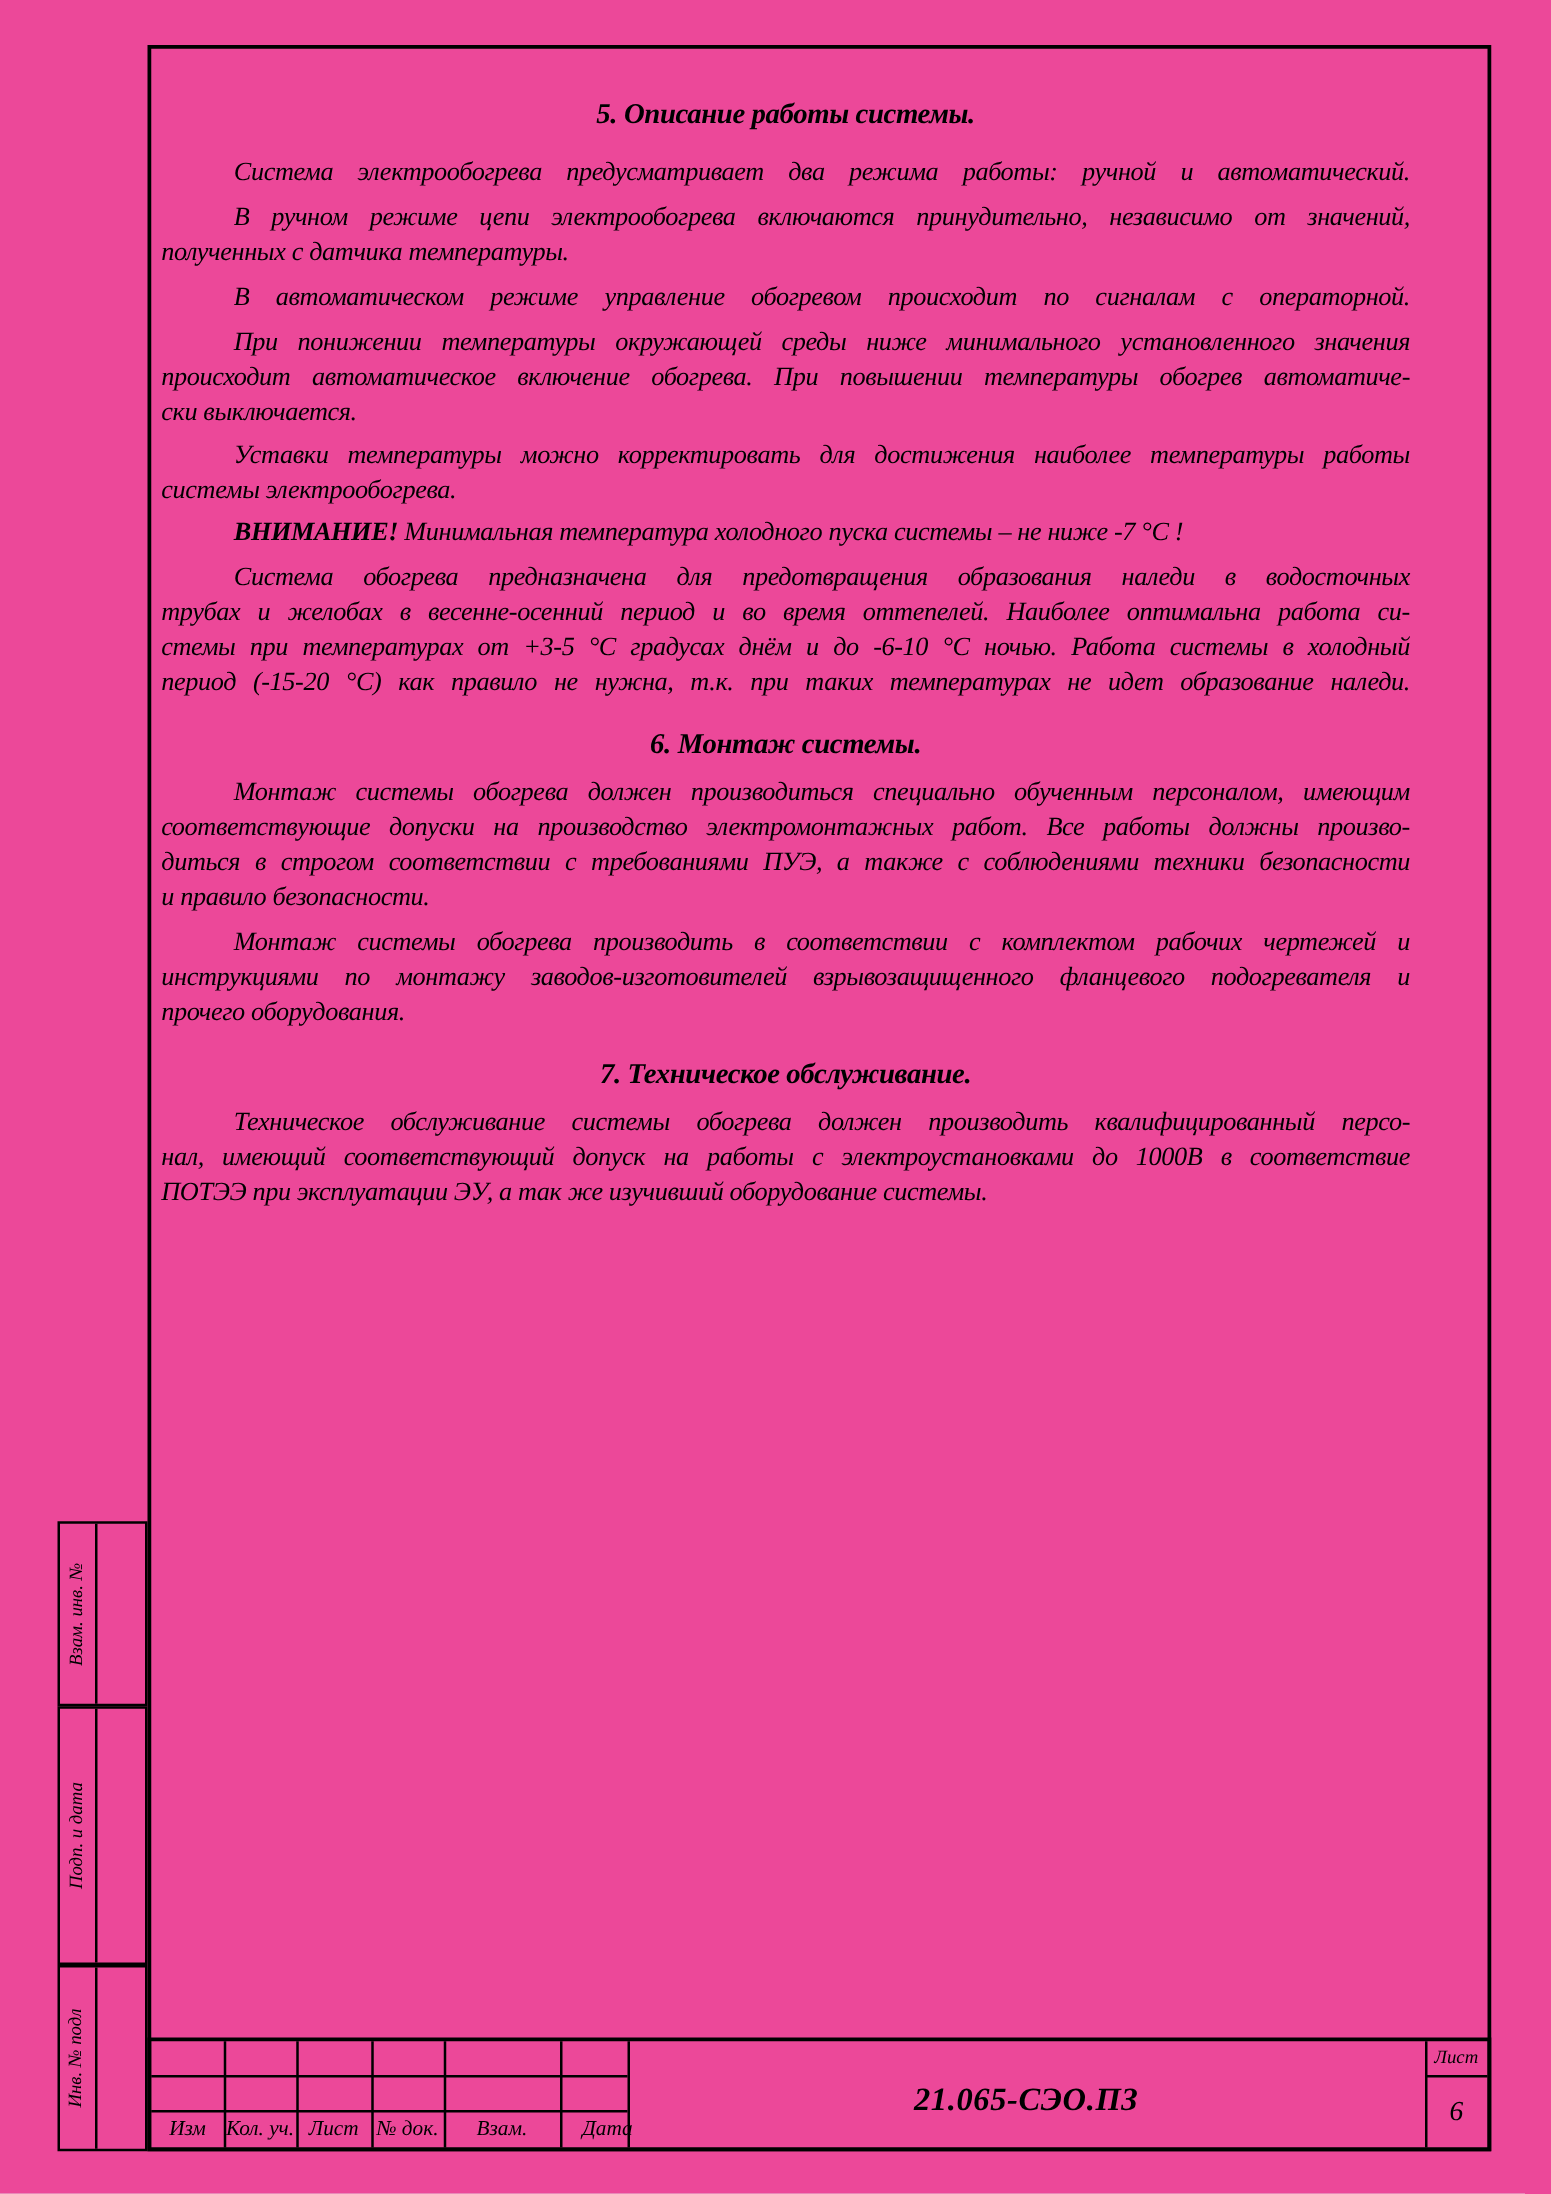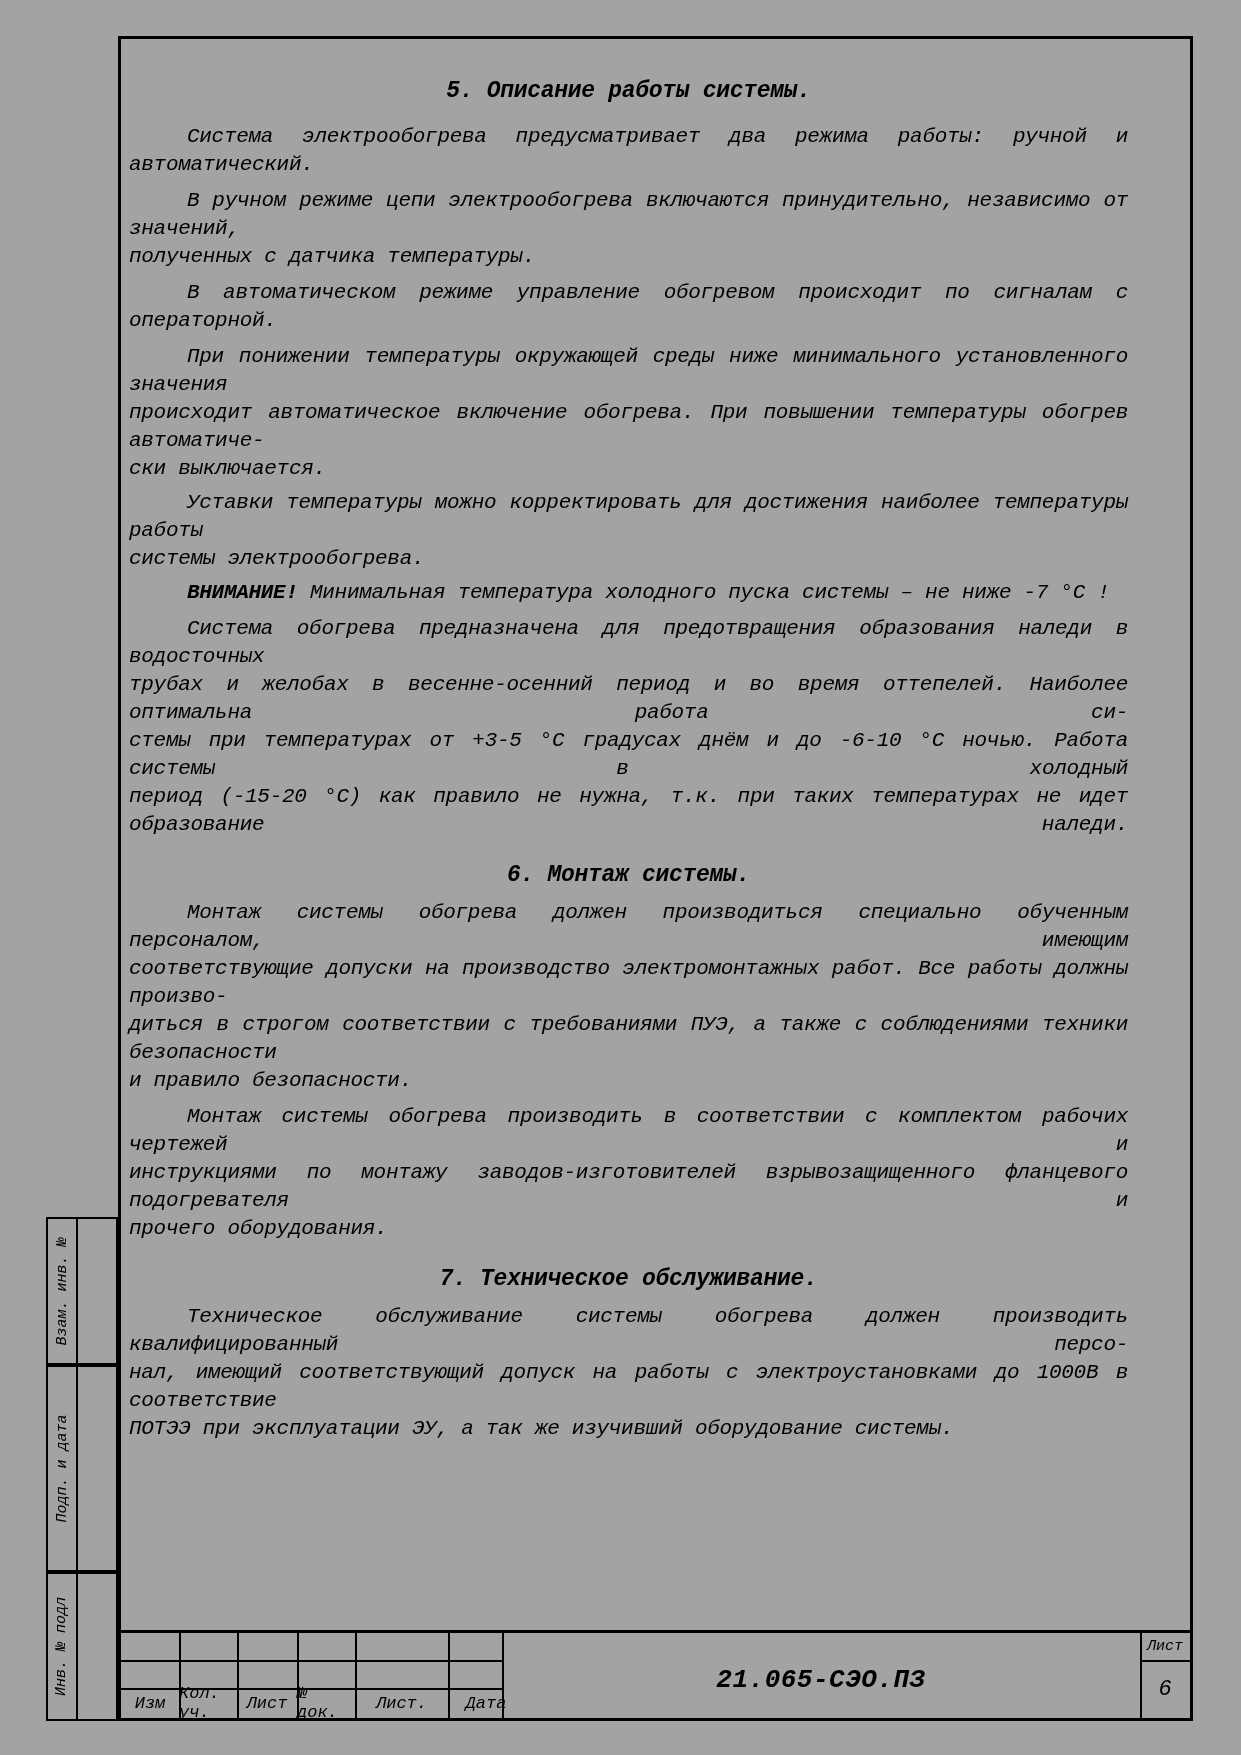--- a/index.html
+++ b/index.html
@@ -1,20 +1,20 @@
 <!DOCTYPE html>
 <html><head>
 <meta charset="utf-8">
 <style>
   * { margin:0; padding:0; box-sizing:border-box; }
   html,body { background:#e8e8e8; }
   .page {
     position:relative; width:1241px; height:1755px;
-    background:#a3a3a3; overflow:hidden;
-    font-family:Liberation Mono, monospace;
+    background:#ec4899; overflow:hidden;
+    font-family:Liberation Serif, serif;
     color:#000;
   }
   
   .frame {
     position:absolute; left:118px; top:36px;
     width:1075px; height:1685px;
     border:3px solid #000;
   }
   .textcol {
     position:absolute; left:8px; top:0; width:999px;
@@ -171,21 +171,21 @@
     <div class="vline" style="left:1019px; height:85px;"></div>
 
     <div class="hline" style="left:0; top:27px; width:381px;"></div>
     <div class="hline" style="left:0; top:55px; width:381px;"></div>
     <div class="hline" style="left:1019px; top:27px; width:50px;"></div>
 
     <div class="tb-cell tb-lbl" style="left:0;    top:55px; width:58px;  height:30px;">Изм</div>
     <div class="tb-cell tb-lbl" style="left:58px; top:55px; width:58px;  height:30px;">Кол. уч.</div>
     <div class="tb-cell tb-lbl" style="left:116px;top:55px; width:60px;  height:30px;">Лист</div>
     <div class="tb-cell tb-lbl" style="left:176px;top:55px; width:58px;  height:30px;">№ док.</div>
-    <div class="tb-cell tb-lbl" style="left:234px;top:55px; width:93px;  height:30px;">Лист.</div>
+    <div class="tb-cell tb-lbl" style="left:234px;top:55px; width:93px;  height:30px;">Взам.</div>
     <div class="tb-cell tb-lbl" style="left:327px;top:55px; width:76px;  height:30px;">Дата</div>
 
     <div class="tb-cell tb-doc" style="left:381px; top:4px; width:638px; height:85px;">21.065-СЭО.ПЗ</div>
 
     <div class="tb-cell tb-sheet-lbl" style="left:1019px; top:0;    width:50px; height:27px;">Лист</div>
     <div class="tb-cell tb-sheet-num" style="left:1019px; top:27px; width:50px; height:58px;">6</div>
   </div>
 
 </div>
 

